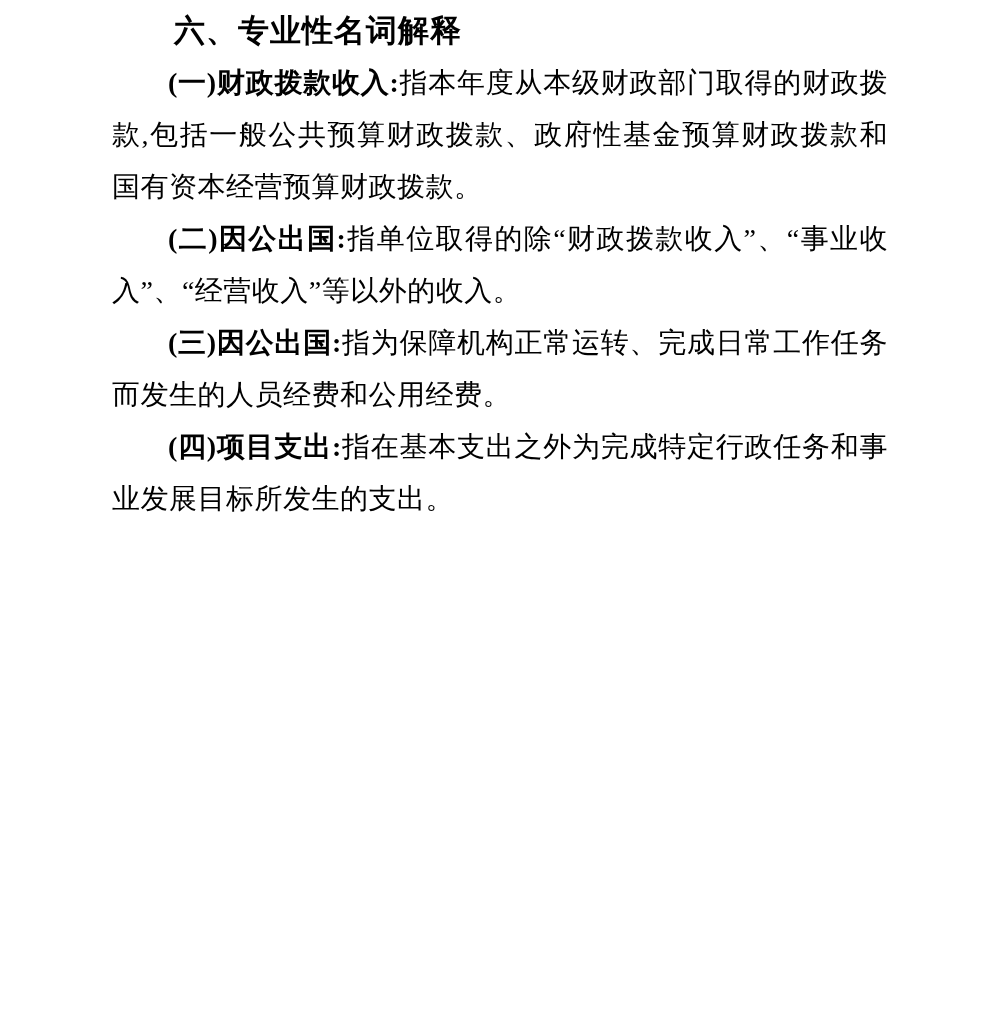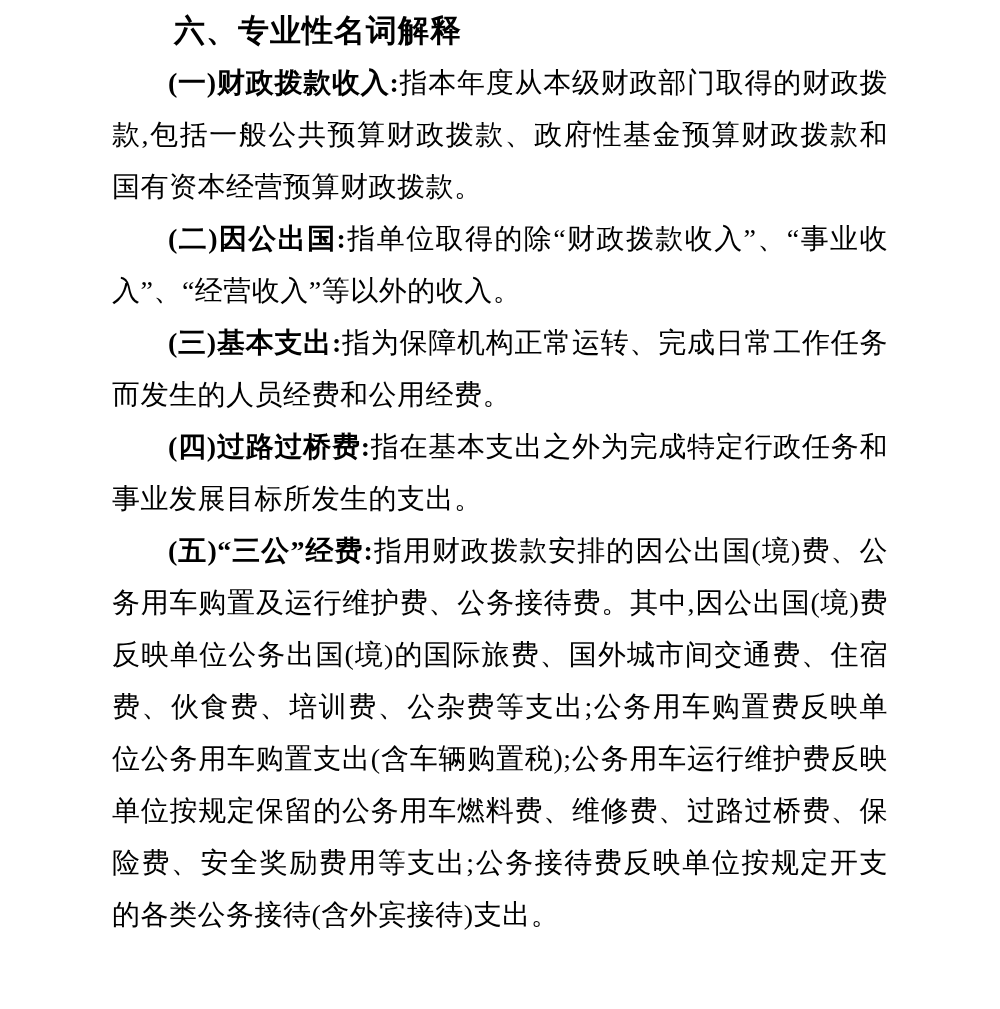--- a/index.html
+++ b/index.html
@@ -48,19 +48,18 @@
 <body>
 
 <div class="page">
 
   <h1 class="doc-title">六、专业性名词解释</h1>
 
   <p class="para"><span class="term">(一)财政拨款收入:</span><span>指本年度从本级财政部门取得的财政拨款,包括一般公共预算财政拨款、政府性基金预算财政拨款和国有资本经营预算财政拨款。</span></p>
 
   <p class="para"><span class="term">(二)因公出国:</span><span>指单位取得的除“财政拨款收入”、“事业收入”、“经营收入”等以外的收入。</span></p>
 
-  <p class="para"><span class="term">(三)基本支出:</span><span>指为保障机构正常运转、完成日常工作任务而发生的人员经费和公用经费。</span></p>
+  <p class="para"><span class="term">(三)因公出国:</span><span>指为保障机构正常运转、完成日常工作任务而发生的人员经费和公用经费。</span></p>
 
-  <p class="para"><span class="term">(四)过路过桥费:</span><span>指在基本支出之外为完成特定行政任务和事业发展目标所发生的支出。</span></p>
+  <p class="para"><span class="term">(四)项目支出:</span><span>指在基本支出之外为完成特定行政任务和事业发展目标所发生的支出。</span></p>
 
-  <p class="para"><span class="term">(五)“三公”经费:</span><span>指用财政拨款安排的因公出国(境)费、公务用车购置及运行维护费、公务接待费。其中,因公出国(境)费反映单位公务出国(境)的国际旅费、国外城市间交通费、住宿费、伙食费、培训费、公杂费等支出;公务用车购置费反映单位公务用车购置支出(含车辆购置税);公务用车运行维护费反映单位按规定保留的公务用车燃料费、维修费、过路过桥费、保险费、安全奖励费用等支出;公务接待费反映单位按规定开支的各类公务接待(含外宾接待)支出。</span></p>
 
 </div>
 
 </body></html>

